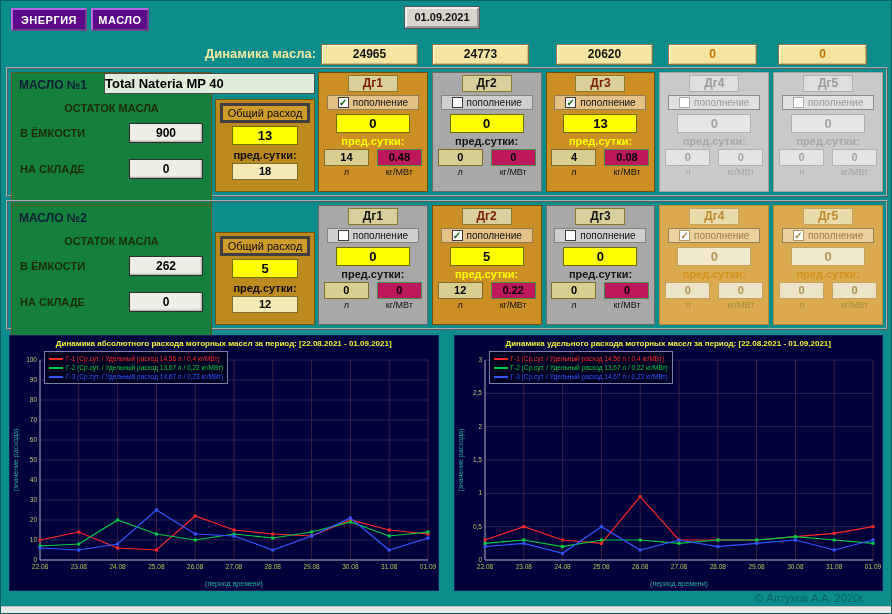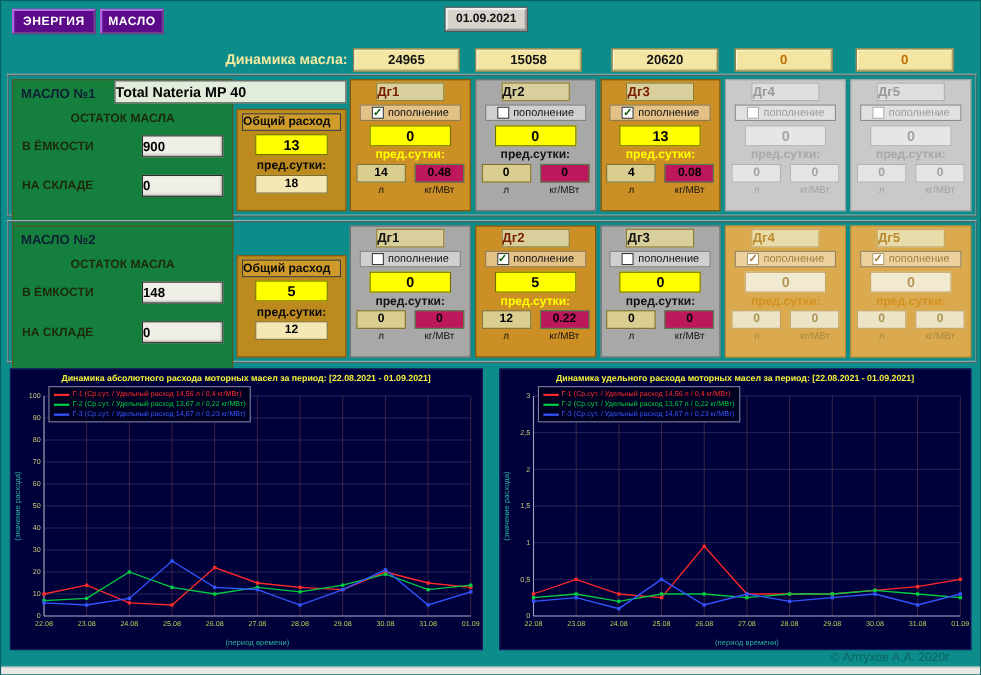--- a/index.html
+++ b/index.html
@@ -15,34 +15,34 @@
   .c0{left:320px;width:97px}.c1{left:431px;width:97px}.c2{left:555px;width:97px}.c3{left:667px;width:89px}.c4{left:777px;width:89px}
   .c3,.c4{color:#c07000}
   .panel{position:absolute;left:5px;width:882px;height:130px;border:2px ridge #9fb4b4}
   #panel1{top:66px}#panel2{top:199px}
   .left-block{position:absolute;left:3px;top:3px;width:201px;height:152px;background:#15803d;border:1px solid #56561e}
   .panel-title{position:absolute;left:7px;top:5px;font-size:12px;font-weight:bold;color:#0d1f33}
   .remains-label{position:absolute;left:0;top:29px;width:100%;text-align:center;font-size:11px;font-weight:bold;color:#1c2a08}
   .stat-row{position:absolute;left:8px;right:8px;height:20px;display:flex;justify-content:space-between;align-items:center}
   .stat-row.r1{top:50px}.stat-row.r2{top:86px}
   .stat-label{font-size:11px;font-weight:bold;color:#1c2a08}
-  .stat-value{width:74px;height:20px;background:#efefe8;border:1px solid #2e2e2e;box-shadow:inset -1px -1px 2px rgba(0,0,0,.3);font-size:12px;font-weight:bold;text-align:left;line-height:18px;color:#000}
+  .stat-value{width:74px;height:20px;background:#efefe8;border:1px solid #2e2e2e;box-shadow:inset -1px -1px 2px rgba(0,0,0,.3);font-size:12px;font-weight:bold;text-align:center;line-height:18px;color:#000}
   .oil-name{position:absolute;left:96px;top:4px;width:211px;height:21px;background:#e2ecda;border:1px solid #4a4a4a;font-size:13px;font-weight:bold;text-align:left;line-height:19px;color:#000;white-space:nowrap;overflow:hidden}
   .total-block{position:absolute;left:207px;top:30px;width:100px;height:93px;background:#bd8a1f;border:1px solid #755410}
-  .total-header{margin:3px 4px 0;background:#cf9c2b;border:1px solid #404040;font-size:11px;font-weight:bold;color:#0a0a0a;padding:1px 0}
+  .total-header{margin:3px 4px 0;background:#cf9c2b;border:3px solid #404040;font-size:11px;font-weight:normal;text-align:center;color:#0a0a0a;padding:1px 0}
   .total-value{width:66px;height:19px;margin:3px auto 0;background:#ffff00;border:1px solid #6e6e00;font-size:13px;font-weight:bold;text-align:center;line-height:17px;color:#000}
   .total-prev-label{margin-top:4px;text-align:center;font-size:11px;font-weight:bold;color:#0a0a0a}
   .total-prev{width:66px;height:17px;margin:2px auto 0;background:#f4e8b4;border:1px solid #7e6e2e;font-size:11px;font-weight:bold;text-align:center;line-height:15px;color:#000}
   .gen-columns{position:absolute;left:310px;top:3px;right:3px;height:120px;display:flex;gap:4px}
   .gen-col{flex:1;border:1px solid #6e5010;padding:1px;position:relative}
   .gen-col.orange{background:#cc8f26}
   .gen-col.gray{background:#a8a8a8;border-color:#6a6a6a}
   .gen-col.disabled-gray{background:#c9c9c9;border-color:#9e9e9e}
   .gen-col.disabled-orange{background:#dcaa4e;border-color:#b58a35}
-  .gen-header{width:62px;height:17px;margin:1px auto 0;background:#d9cf9c;border:1px solid #8a7a30;font-size:12px;font-weight:bold;line-height:15px;color:#7a1e00}
+  .gen-header{width:50px;height:17px;margin:1px auto 0;background:#d9cf9c;border:1px solid #8a7a30;font-size:12px;font-weight:bold;text-align:center;line-height:15px;color:#7a1e00}
   .gray .gen-header{color:#141414}
   .disabled-gray .gen-header{background:#dedede;border-color:#b0b0b0;color:#9a9a9a}
   .disabled-orange .gen-header{background:#e9dcab;border-color:#c2a360;color:#bb8a2e}
   .refill-row{width:92px;height:15px;margin:3px auto 0;background:rgba(255,255,255,.45);border:1px solid rgba(40,40,20,.45);display:flex;align-items:center;justify-content:center;gap:4px;cursor:pointer}
   .checkbox{width:11px;height:11px;background:#fff;border:1px solid #3a3a3a;font-size:10px;line-height:9px;text-align:center;color:#0a5a0a;font-weight:bold}
   .refill-label{font-size:10px;color:#101010}
   .disabled-gray .refill-label{color:#9a9a9a}
   .disabled-gray .checkbox{color:#9a9a9a;border-color:#aaaaaa}
   .disabled-orange .refill-label{color:#a08040}
   .disabled-orange .checkbox{color:#a08040;border-color:#b09860}
@@ -76,21 +76,21 @@
 </head>
 <body>
 
 <div class="app">
   <button class="nav-btn" id="btn-energy">ЭНЕРГИЯ</button>
   <button class="nav-btn" id="btn-oil">МАСЛО</button>
   <div class="date-box">01.09.2021</div>
 
   <div class="counters-label">Динамика масла:</div>
   <div class="counter-box c0">24965</div>
-  <div class="counter-box c1">15058</div>
+  <div class="counter-box c1">24773</div>
   <div class="counter-box c2">20620</div>
   <div class="counter-box c3">0</div>
   <div class="counter-box c4">0</div>
 
   <div class="panel" id="panel1">
     <div class="left-block">
       <div class="panel-title">МАСЛО №1</div>
       <div class="remains-label">ОСТАТОК  МАСЛА</div>
       <div class="stat-row r1">
         <span class="stat-label">В ЁМКОСТИ</span>
@@ -196,21 +196,21 @@
   </div>
       </div>
   </div>
 
   <div class="panel" id="panel2">
     <div class="left-block">
       <div class="panel-title">МАСЛО №2</div>
       <div class="remains-label">ОСТАТОК  МАСЛА</div>
       <div class="stat-row r1">
         <span class="stat-label">В ЁМКОСТИ</span>
-        <span class="stat-value">148</span>
+        <span class="stat-value">262</span>
       </div>
       <div class="stat-row r2">
         <span class="stat-label">НА СКЛАДЕ</span>
         <span class="stat-value">0</span>
       </div>
     </div>
     <div class="total-block">
       <div class="total-header">Общий расход</div>
       <div class="total-value">5</div>
       <div class="total-prev-label">пред.сутки:</div>

